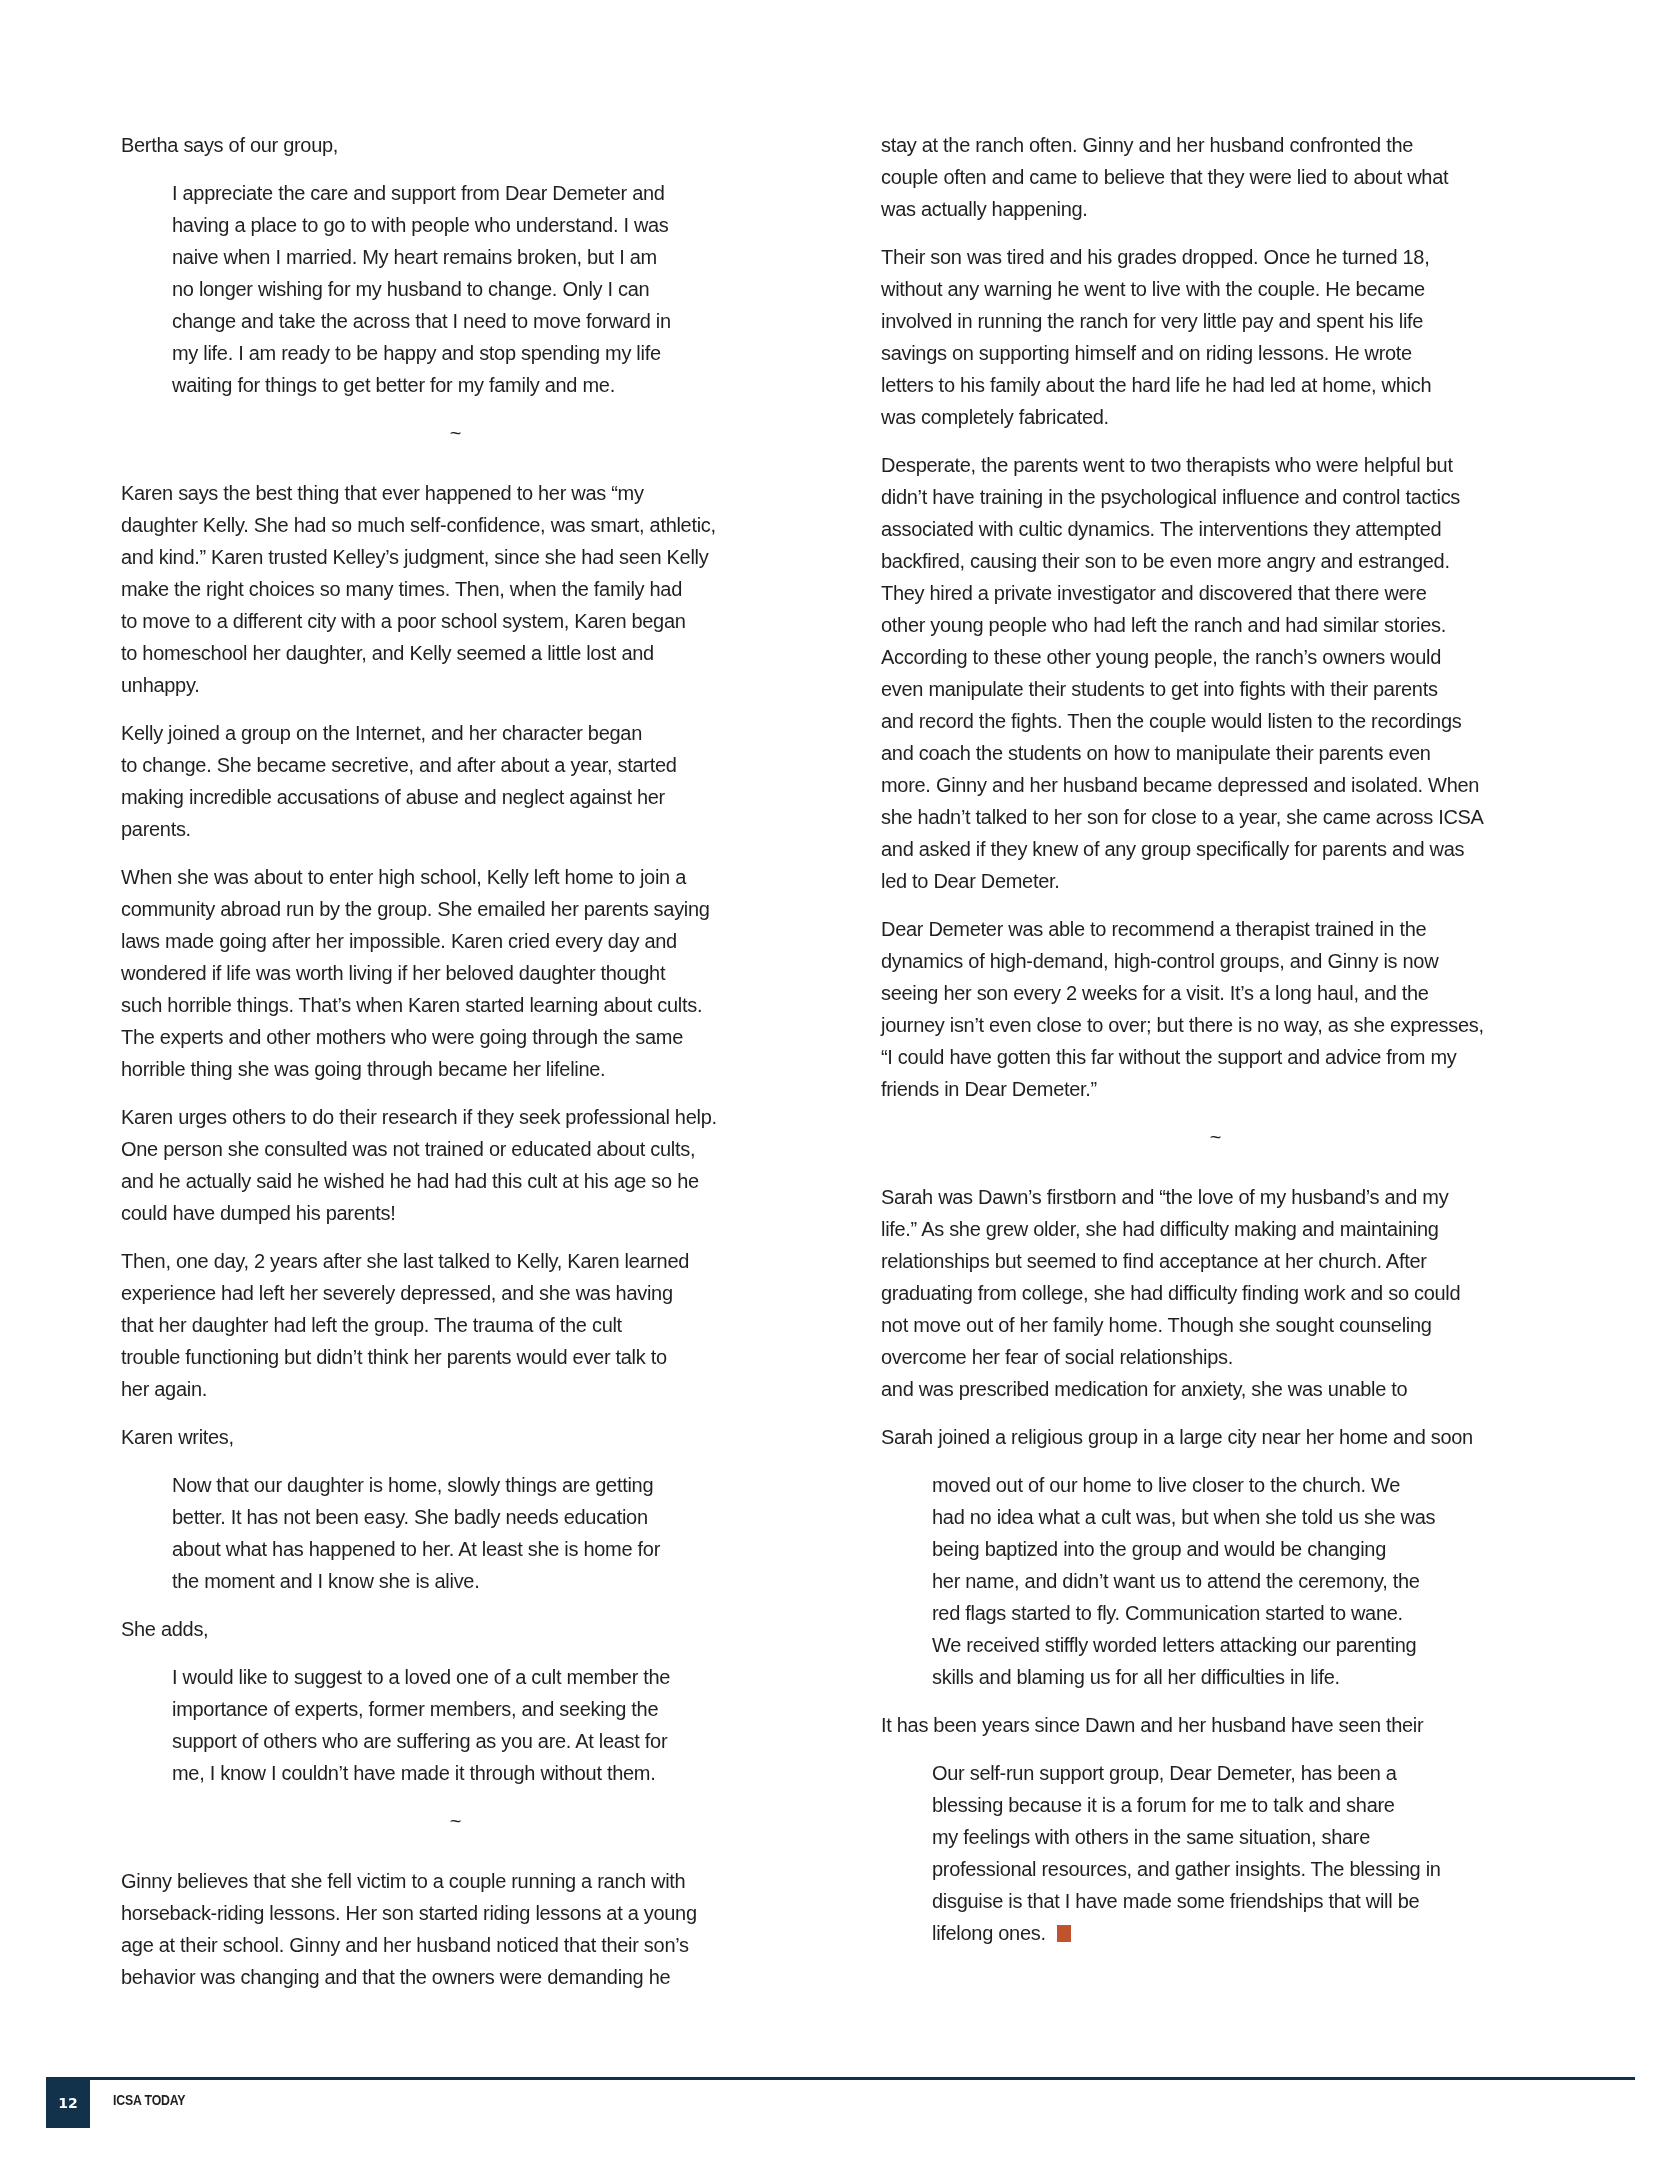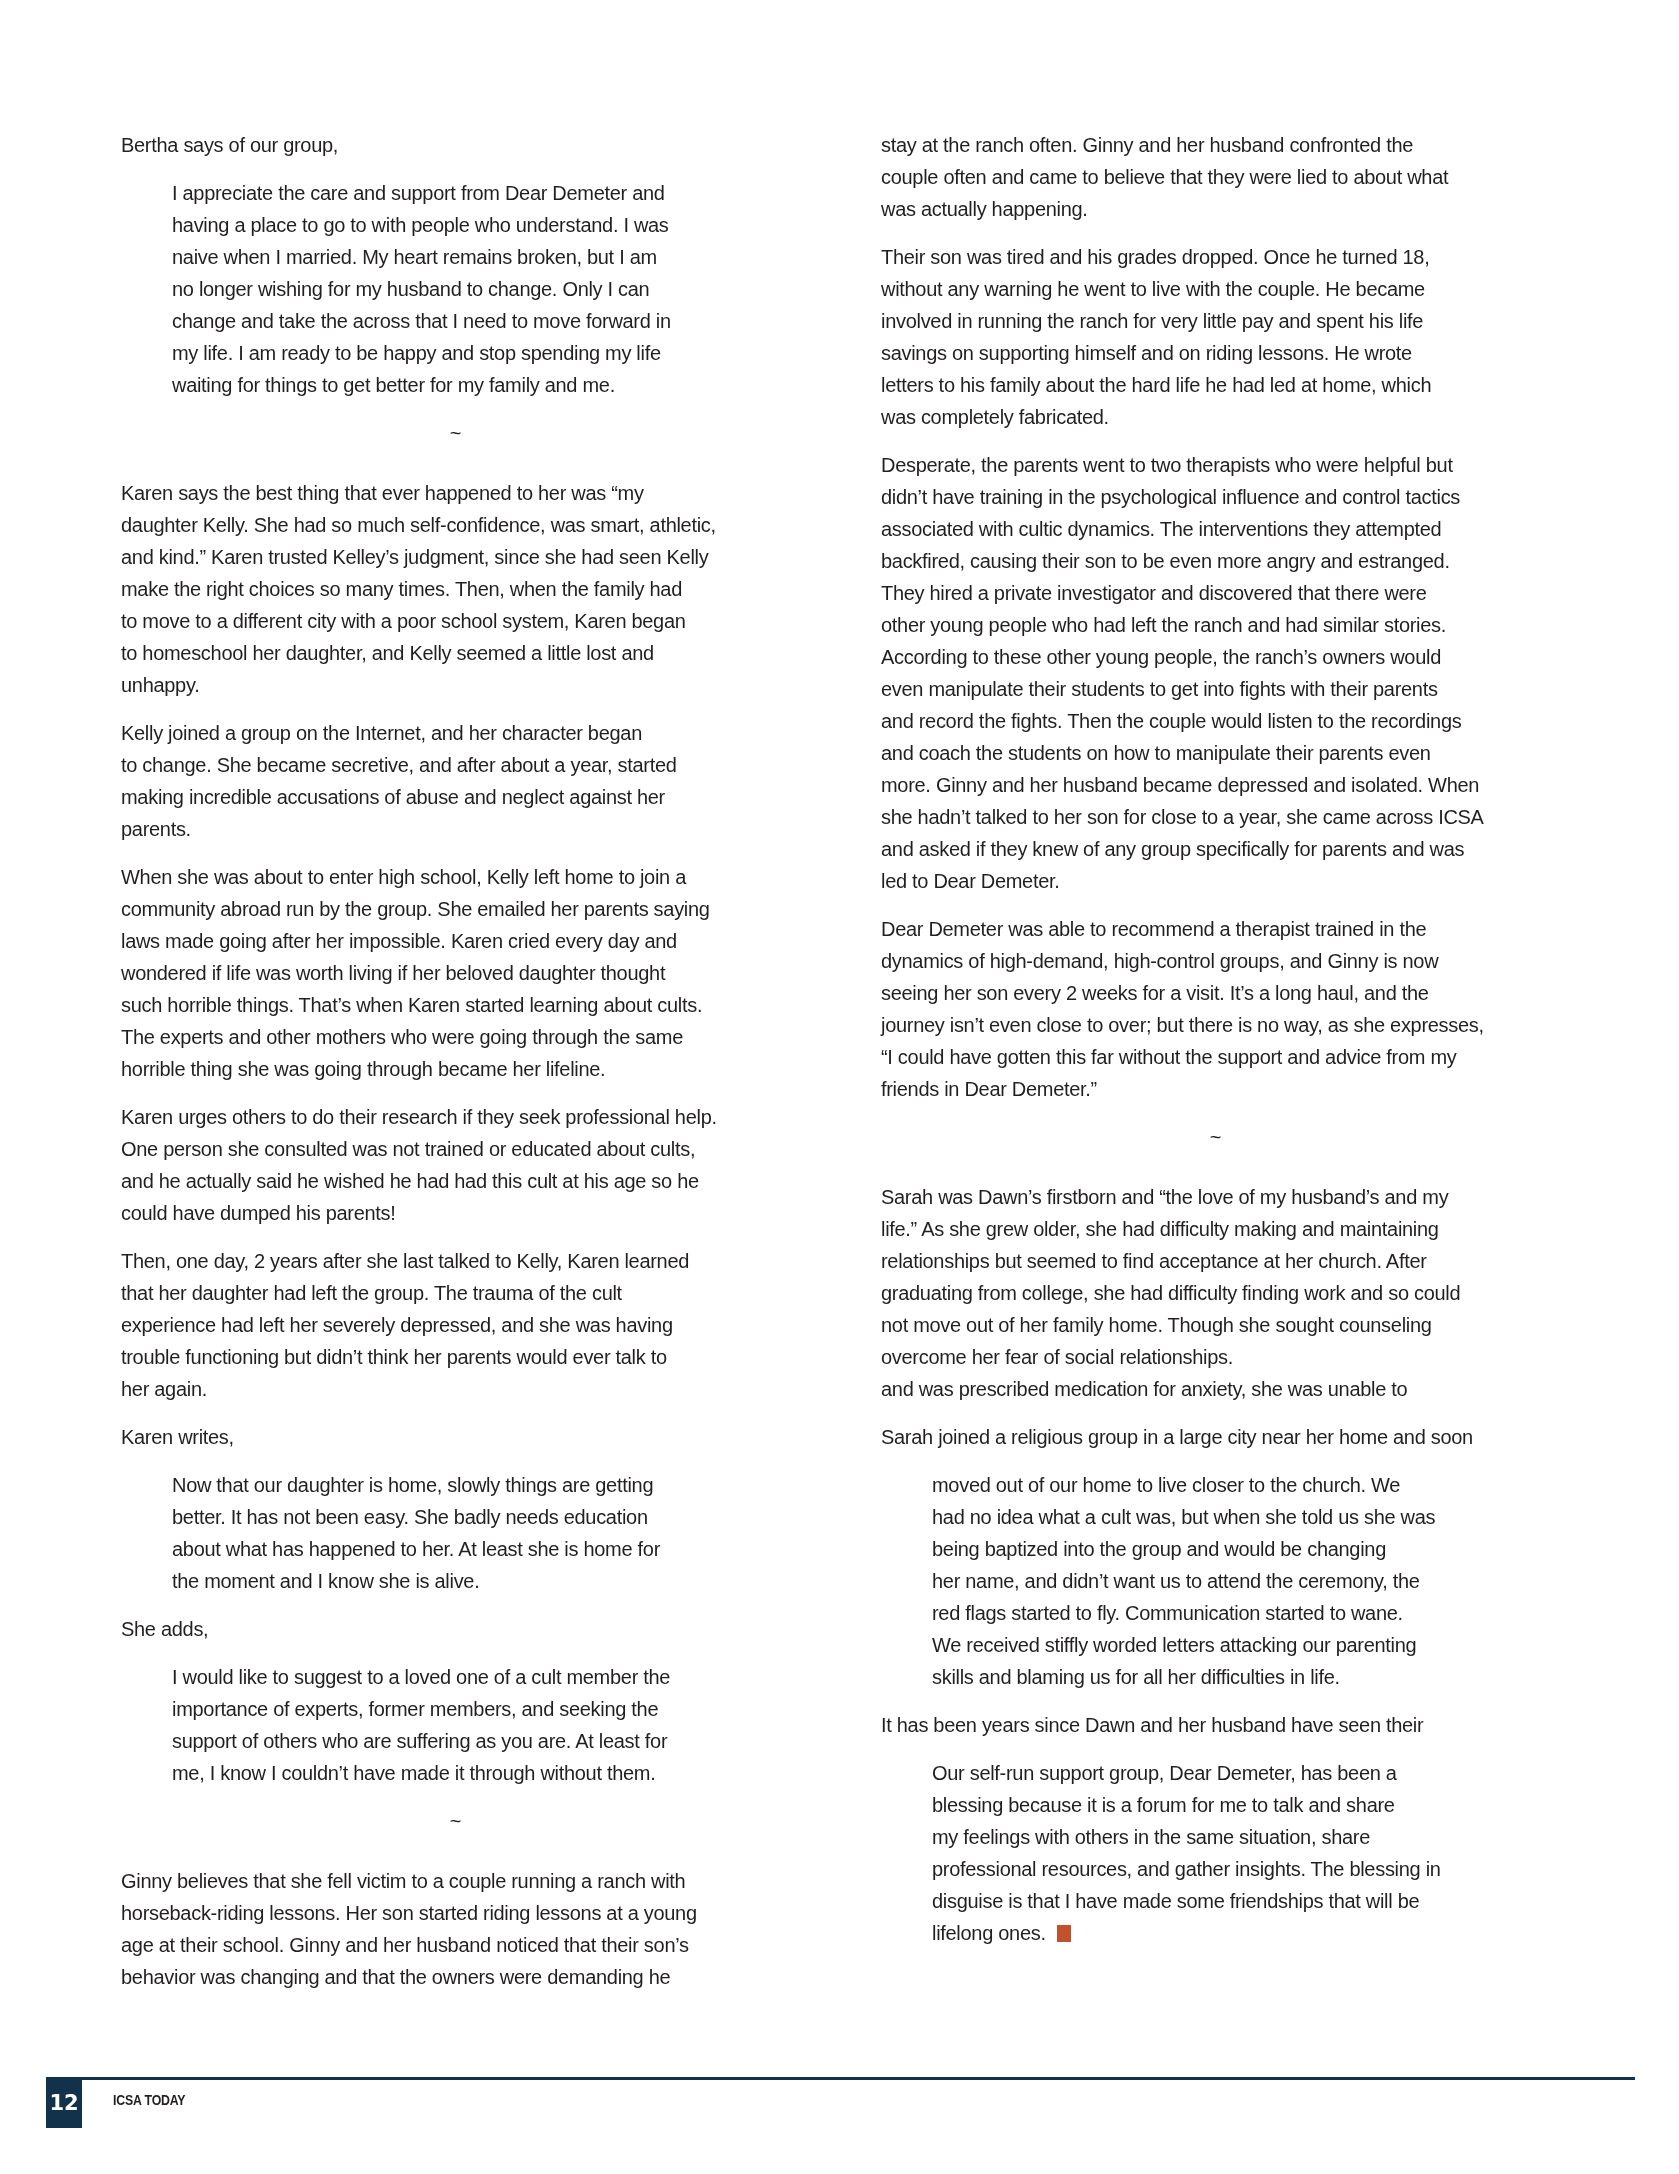--- a/index.html
+++ b/index.html
@@ -9,22 +9,22 @@
   .col-left { left:121px; width:669px; }
   .col-right { left:881px; width:669px; }
   .para { margin:0 0 16px 0; }
   .quote { margin:0 0 16px 51px; }
   .line { display:block; white-space:nowrap; font-size:20px; line-height:32px;
           letter-spacing:-0.3px; transform-origin:left center; }
   .sep { text-align:center; font-size:20px; line-height:32px; margin:7.5px 0 28px 0; color:#231f20; }
   .end-mark { display:inline-block; width:14px; height:17px; background:#c0522d;
               margin-left:11.3px; vertical-align:-1.9px; }
   .footer-rule { position:absolute; left:46px; top:2077px; width:1589px; height:2.8px; background:#12324b; }
-  .page-box { position:absolute; left:46px; top:2077px; width:36px; height:51px; background:#12324b;
-              color:#ffffff; font-family:"DejaVu Sans", sans-serif; font-weight:bold; font-size:21px;
+  .page-box { position:absolute; left:46px; top:2077px; width:44px; height:51px; background:#12324b;
+              color:#ffffff; font-family:"DejaVu Sans", sans-serif; font-weight:bold; font-size:14px;
               display:flex; align-items:center; justify-content:center; }
   .pub-name { position:absolute; left:113px; top:2091px; font-family:"Liberation Sans", sans-serif;
               font-weight:bold; font-size:15px; letter-spacing:-0.2px; color:#231f20;
               transform:scaleX(0.82); transform-origin:left center; }
 </style>
 </head>
 <body>
 
 <div class="col col-left">
     <div class="para">
@@ -65,22 +65,22 @@
       <span class="line">horrible thing she was going through became her lifeline.</span>
     </div>
     <div class="para">
       <span class="line">Karen urges others to do their research if they seek professional help.</span>
       <span class="line">One person she consulted was not trained or educated about cults,</span>
       <span class="line">and he actually said he wished he had had this cult at his age so he</span>
       <span class="line">could have dumped his parents!</span>
     </div>
     <div class="para">
       <span class="line">Then, one day, 2 years after she last talked to Kelly, Karen learned</span>
+      <span class="line">experience had left her severely depressed, and she was having</span>
       <span class="line">that her daughter had left the group. The trauma of the cult</span>
-      <span class="line">experience had left her severely depressed, and she was having</span>
       <span class="line">trouble functioning but didn’t think her parents would ever talk to</span>
       <span class="line">her again.</span>
     </div>
     <div class="para">
       <span class="line">Karen writes,</span>
     </div>
     <div class="quote">
       <span class="line">Now that our daughter is home, slowly things are getting</span>
       <span class="line">better. It has not been easy. She badly needs education</span>
       <span class="line">about what has happened to her. At least she is home for</span>

